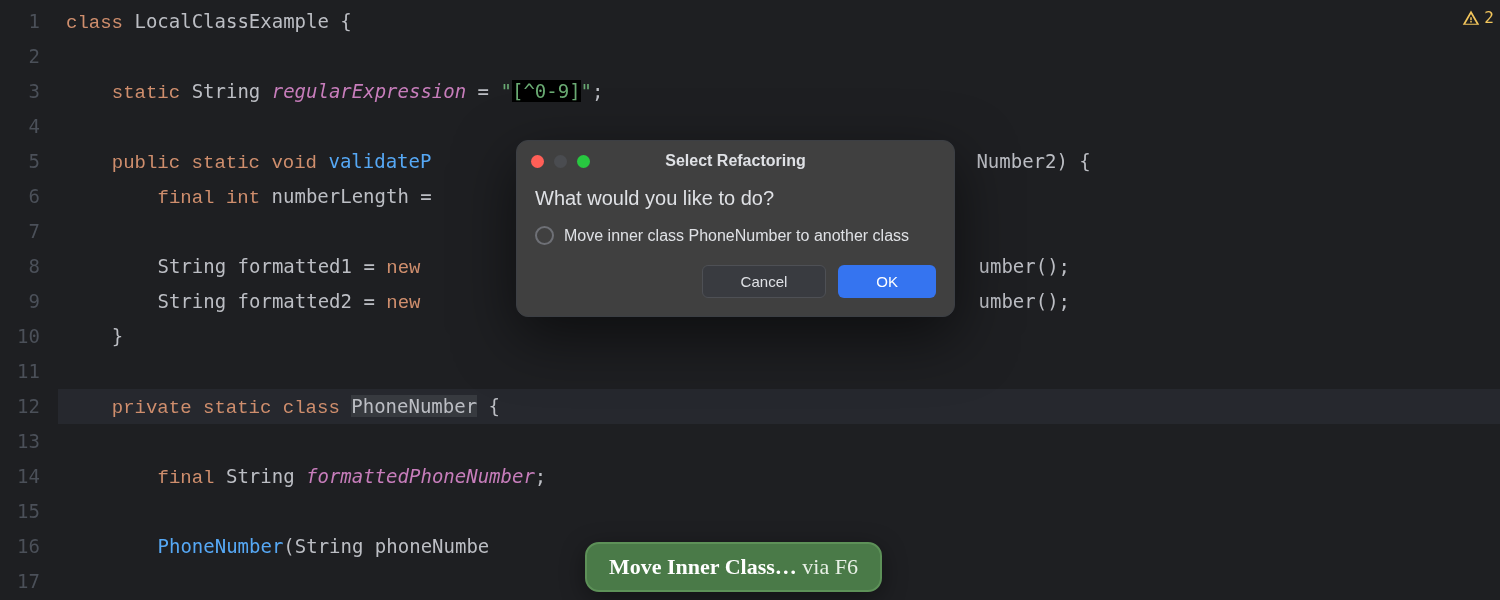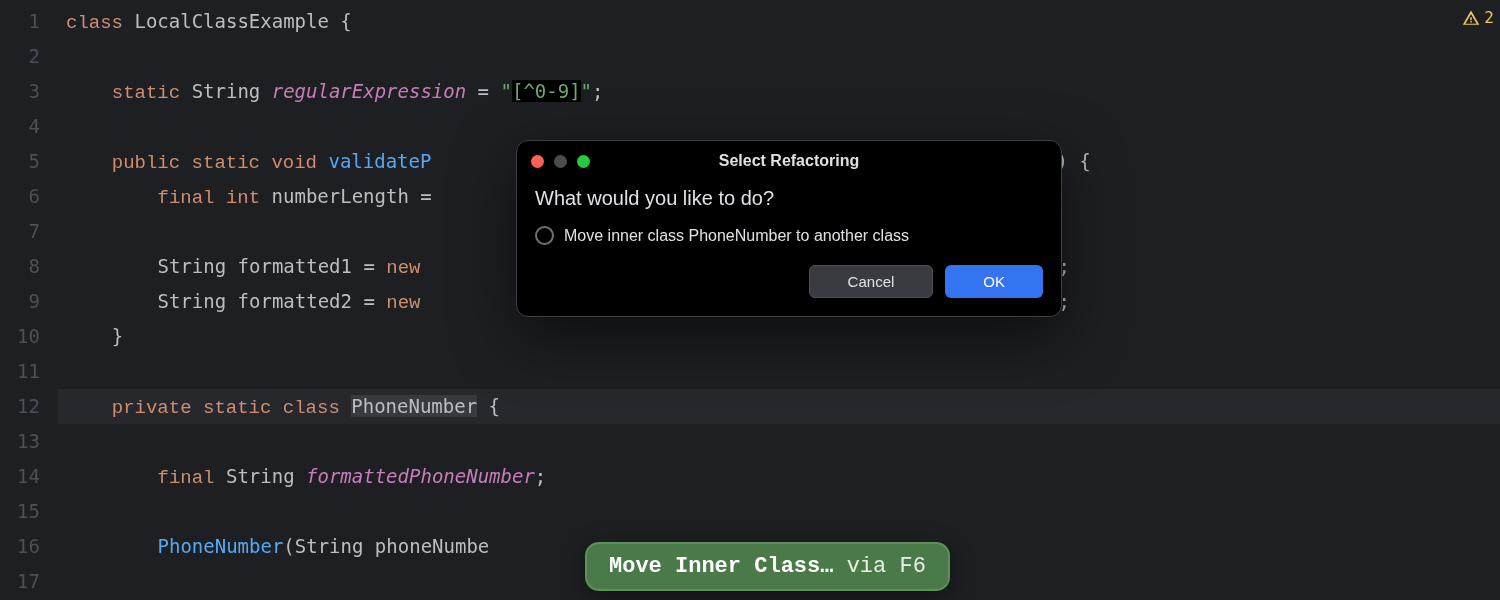--- a/index.html
+++ b/index.html
@@ -62,22 +62,22 @@
   gap: 4px;
   color: #f2c55c;
   font-size: 16px;
 }
 .warning-badge svg { width: 18px; height: 18px; }
 
 .dialog {
   position: absolute;
   left: 516px;
   top: 140px;
-  width: 546px;
-  background: #000000;
+  width: 439px;
+  background: #404040;
   border: 1px solid #3c3f44;
   border-radius: 12px;
   box-shadow: 0 20px 60px rgba(0,0,0,0.55);
   font-family: -apple-system, 'Segoe UI', sans-serif;
   color: #dfe1e5;
   overflow: hidden;
 }
 .dialog-header {
   display: flex;
   align-items: center;
@@ -168,21 +168,21 @@
   color: #fff;
 }
 
 .hint-pill {
   position: absolute;
   left: 585px;
   top: 542px;
   background: #4a7a48;
   border: 2px solid #5d9158;
   color: #e8f0e6;
-  font-family: Liberation Mono, monospace;
+  font-family: Liberation Serif, serif;
   font-size: 22px;
   padding: 10px 22px;
   border-radius: 14px;
   box-shadow: 0 6px 24px rgba(0,0,0,0.4);
 }
 .hint-strong { font-weight: 700; color: #fff; }
 </style>
 </head>
 <body>
 

